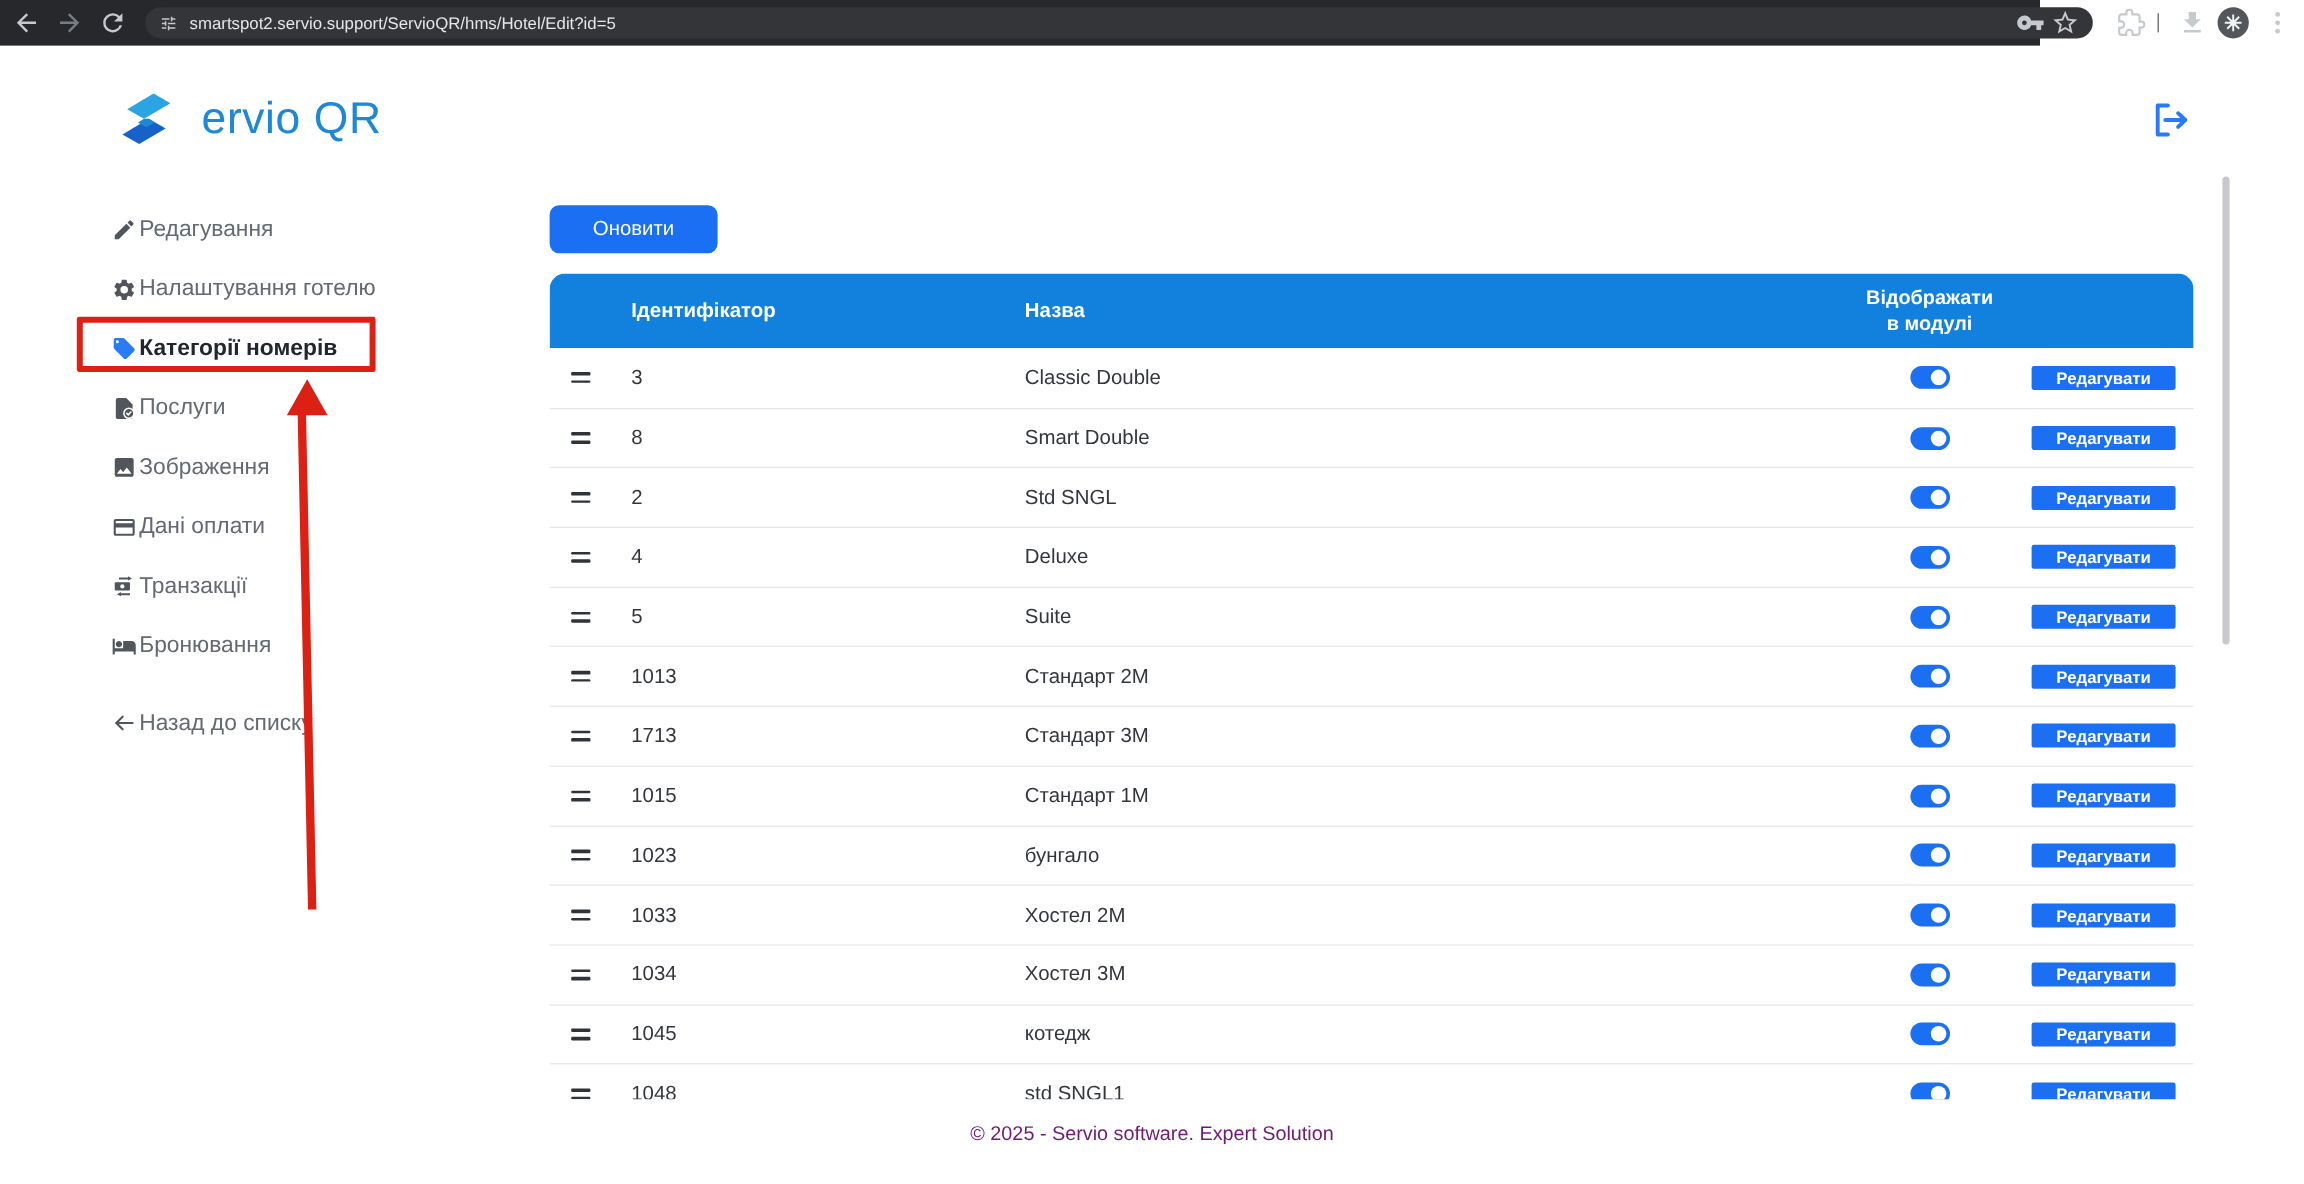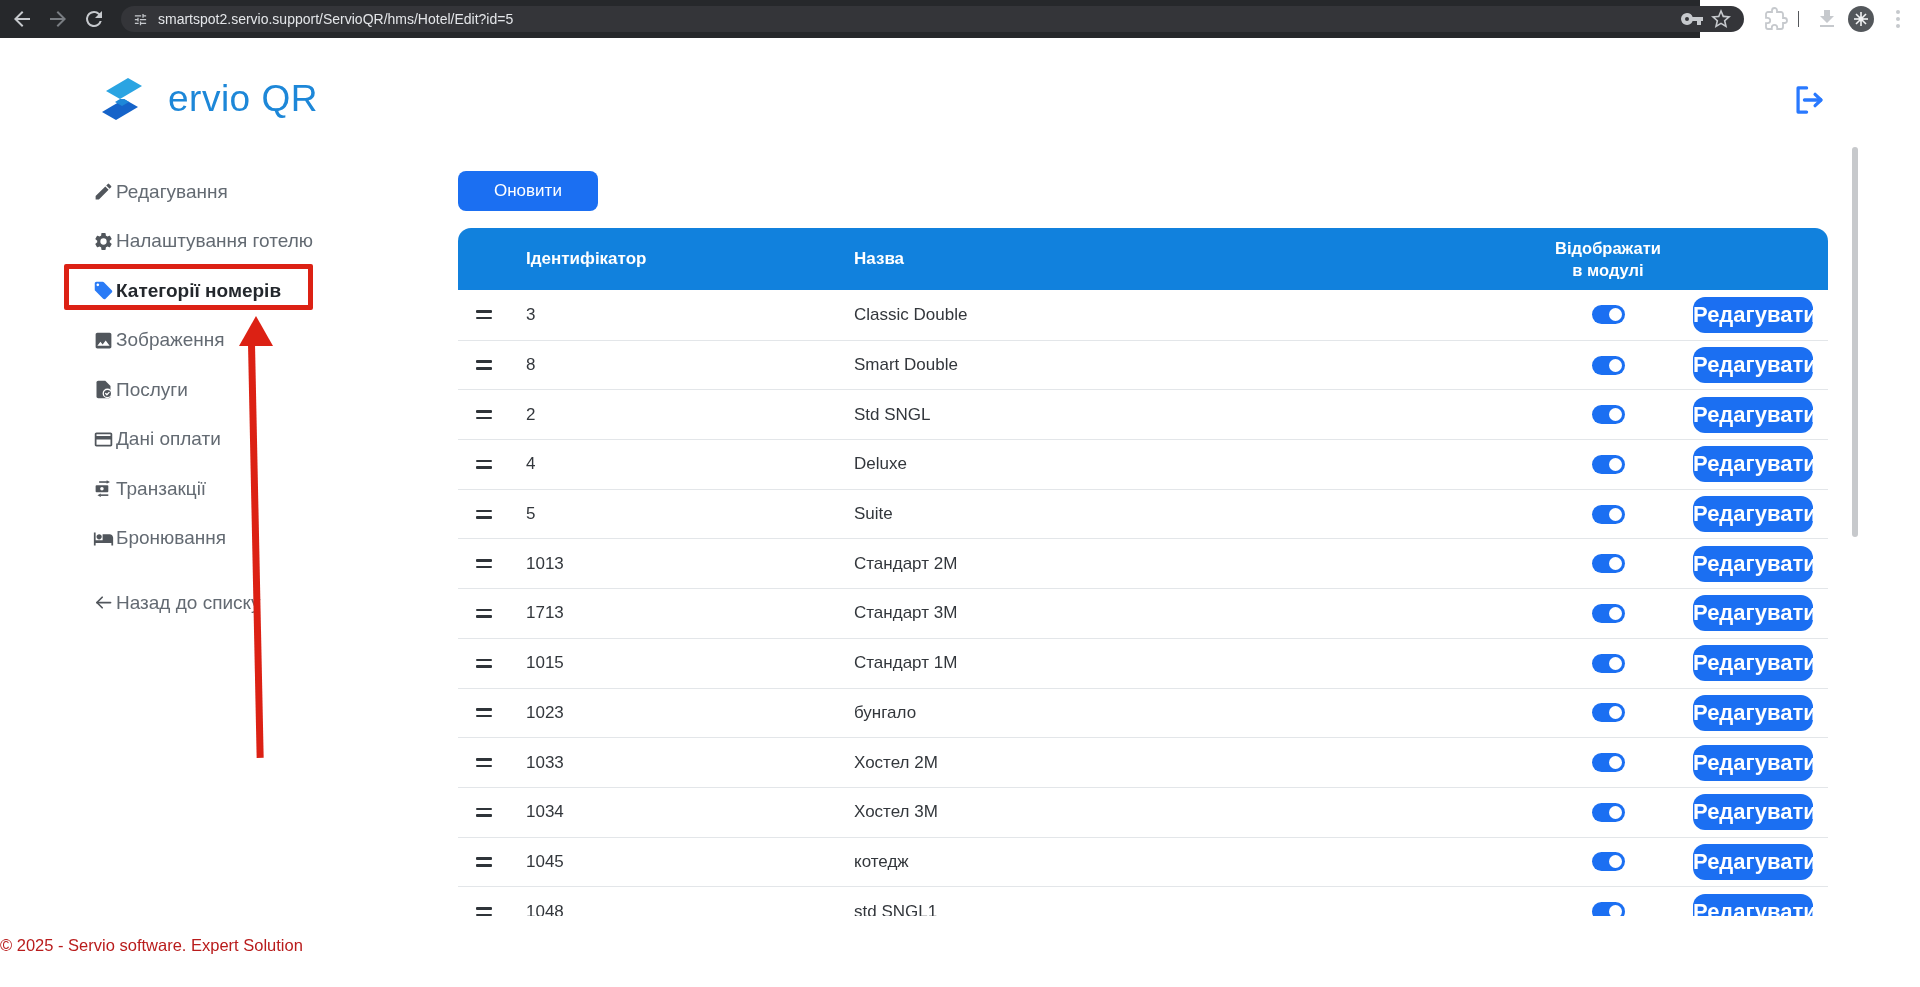--- a/index.html
+++ b/index.html
@@ -64,26 +64,26 @@
   .td-id,.td-name{padding-left:16px;font-size:17px;color:#33373c}
   .td-handle{display:flex;justify-content:center}
   .handle{display:flex;flex-direction:column;gap:4px;width:16px;cursor:grab}
   .handle i{height:2.6px;background:#2f3439;border-radius:1px}
   .td-toggle{display:flex;justify-content:center}
   .switch{width:33px;height:19px;border-radius:10px;background:#adb5bd;position:relative;cursor:pointer}
   .switch.on{background:var(--btn-blue)}
   .switch .knob{position:absolute;left:3px;top:3px;width:13px;height:13px;border-radius:50%;background:#fff}
   .switch.on .knob{left:auto;right:3px}
   .td-action{display:flex;justify-content:center}
-  .btn-edit{width:120px;height:36px;border-radius:12px;background:var(--btn-blue);color:#fff;
-            font-size:22px;font-weight:600}
+  .btn-edit{width:120px;height:20px;border-radius:2px;background:var(--btn-blue);color:#fff;
+            font-size:14px;font-weight:600}
 
   .scroll-thumb{position:absolute;left:1852px;top:147px;width:6px;height:390px;border-radius:3px;
                 background:#c7c9cc;cursor:pointer}
-  .footer{position:absolute;left:0;width:1920px;top:936px;color:#b91c1c;font-size:16.5px}
+  .footer{position:absolute;left:0;width:1920px;top:936px;text-align:center;color:#701a75;font-size:16.5px}
 </style>
 </head>
 <body>
 
 <div class="screen">
 
   <div class="chrome">
     <svg class="nav-ic" style="left:10px" viewBox="0 0 24 24">
       <path fill="#c6c9cd" d="M20 11H7.8l5.6-5.6L12 4l-8 8 8 8 1.4-1.4L7.8 13H20v-2z"></path>
     </svg>
@@ -165,32 +165,32 @@
       <span>Налаштування готелю</span>
     </div>
     <div class="side-item active">
       <svg width="21" height="21" viewBox="0 0 24 24">
         <path fill="#2a7bf6" d="M21.41 11.58l-9-9C12.05 2.22 11.55 2 11 2H4c-1.1 0-2 .9-2 2v7c0 .55.22 1.05.59 1.42l9 9c.36.36.86.58 1.41.58.55 0 1.05-.22 1.41-.59l7-7c.37-.36.59-.86.59-1.41 0-.55-.23-1.06-.59-1.42zM5.5 7C4.67 7 4 6.33 4 5.5S4.67 4 5.5 4 7 4.67 7 5.5 6.33 7 5.5 7z"></path>
       </svg>
       <span>Категорії номерів</span>
     </div>
     <div class="side-item">
       <svg width="21" height="21" viewBox="0 0 24 24">
-        <path fill="#51565c" d="M21 19V5c0-1.1-.9-2-2-2H5c-1.1 0-2 .9-2 2v14c0 1.1.9 2 2 2h14c1.1 0 2-.9 2-2zM8.5 13.5l2.5 3.01L14.5 12l4.5 6H5l3.5-4.5z"></path>
-        <circle cx="8" cy="8" r="1.8" fill="#51565c"></circle>
-      </svg>
-      <span>Зображення</span>
-    </div>
-    <div class="side-item">
-      <svg width="21" height="21" viewBox="0 0 24 24">
         <path fill="#51565c" d="M14 2H6c-1.1 0-2 .9-2 2v16c0 1.1.9 2 2 2h12c1.1 0 2-.9 2-2V8l-6-6z"></path>
         <circle cx="16.5" cy="16.5" r="4.8" fill="#51565c" stroke="#fff" stroke-width="1.5"></circle>
         <path d="M14.5 16.6l1.4 1.4 2.5-2.7" fill="none" stroke="#fff" stroke-width="1.5" stroke-linecap="round"></path>
       </svg>
       <span>Послуги</span>
+    </div>
+    <div class="side-item">
+      <svg width="21" height="21" viewBox="0 0 24 24">
+        <path fill="#51565c" d="M21 19V5c0-1.1-.9-2-2-2H5c-1.1 0-2 .9-2 2v14c0 1.1.9 2 2 2h14c1.1 0 2-.9 2-2zM8.5 13.5l2.5 3.01L14.5 12l4.5 6H5l3.5-4.5z"></path>
+        <circle cx="8" cy="8" r="1.8" fill="#51565c"></circle>
+      </svg>
+      <span>Зображення</span>
     </div>
     <div class="side-item">
       <svg width="21" height="21" viewBox="0 0 24 24">
         <path fill="#51565c" d="M20 4H4c-1.11 0-1.99.89-1.99 2L2 18c0 1.11.89 2 2 2h16c1.11 0 2-.89 2-2V6c0-1.11-.89-2-2-2zm0 14H4v-6h16v6zm0-10H4V6h16v2z"></path>
         <rect x="5.5" y="14.5" width="5" height="1.8" rx=".9" fill="#fff"></rect>
       </svg>
       <span>Дані оплати</span>
     </div>
     <div class="side-item">
       <svg width="21" height="21" viewBox="0 0 24 24">

